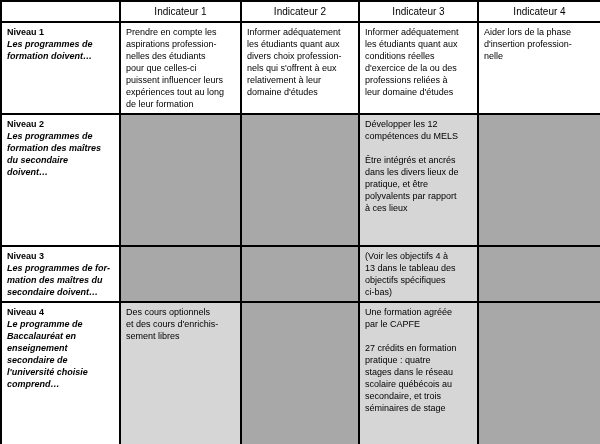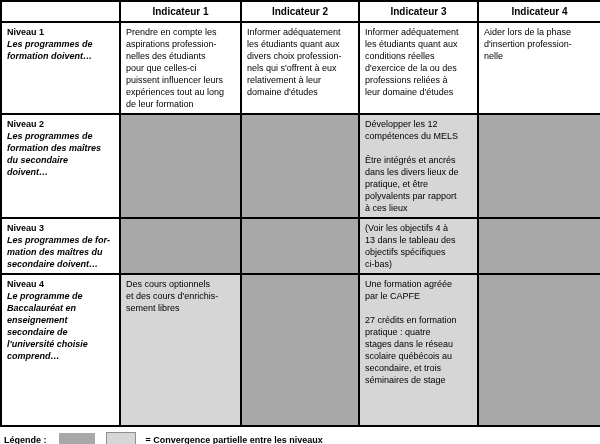--- a/index.html
+++ b/index.html
@@ -11,39 +11,39 @@
   }
   .conv-table {
     border-collapse: collapse;
     table-layout: fixed;
     width: 600px;
   }
   .col0{width:119px} .col1{width:121px} .col2{width:118px} .col3{width:119px} .col4{width:123px}
   th, td { border: 2px solid var(--border, #000); }
   .header-row th {
     height: 17px;
-    font-size: 10px; font-weight: bold;
+    font-size: 10px; font-weight: normal;
     text-align: center; vertical-align: middle;
     padding: 1px 2px;
     background: #fff;
     border-radius: 9px;
   }
   tbody th, td {
     font-size: 9px; line-height: 12px;
     vertical-align: top; text-align: left;
     padding: 3px 4px 3px 5px;
     background: #fff;
   }
   .level { font-weight: bold; }
   .desc  { font-weight: bold; font-style: italic; white-space: pre-line; }
   .cell-text { white-space: pre-line; }
   td[data-shade="dark"]  { background: var(--dark-gray, #a8a8a8); }
   td[data-shade="light"] { background: var(--light-gray, #d6d6d6); }
   .row-1 { height: 84px; }
-  .row-2 { height: 104px; }
+  .row-2 { height: 132px; }
   .row-3 { height: 52px; }
   .row-4 { height: 152px; }
   .legend {
     display: flex; align-items: center;
     height: 25px; padding-left: 4px;
     font-size: 9px; font-weight: bold; text-align: center;
   }
   .legend-label { margin-right: 12px; }
   .swatch { height: 14px; display: inline-block; flex: 0 0 auto; }
   .swatch[data-shade="dark"]  { width: 36px; background: var(--dark-gray, #a8a8a8); margin-right: 11px; }

